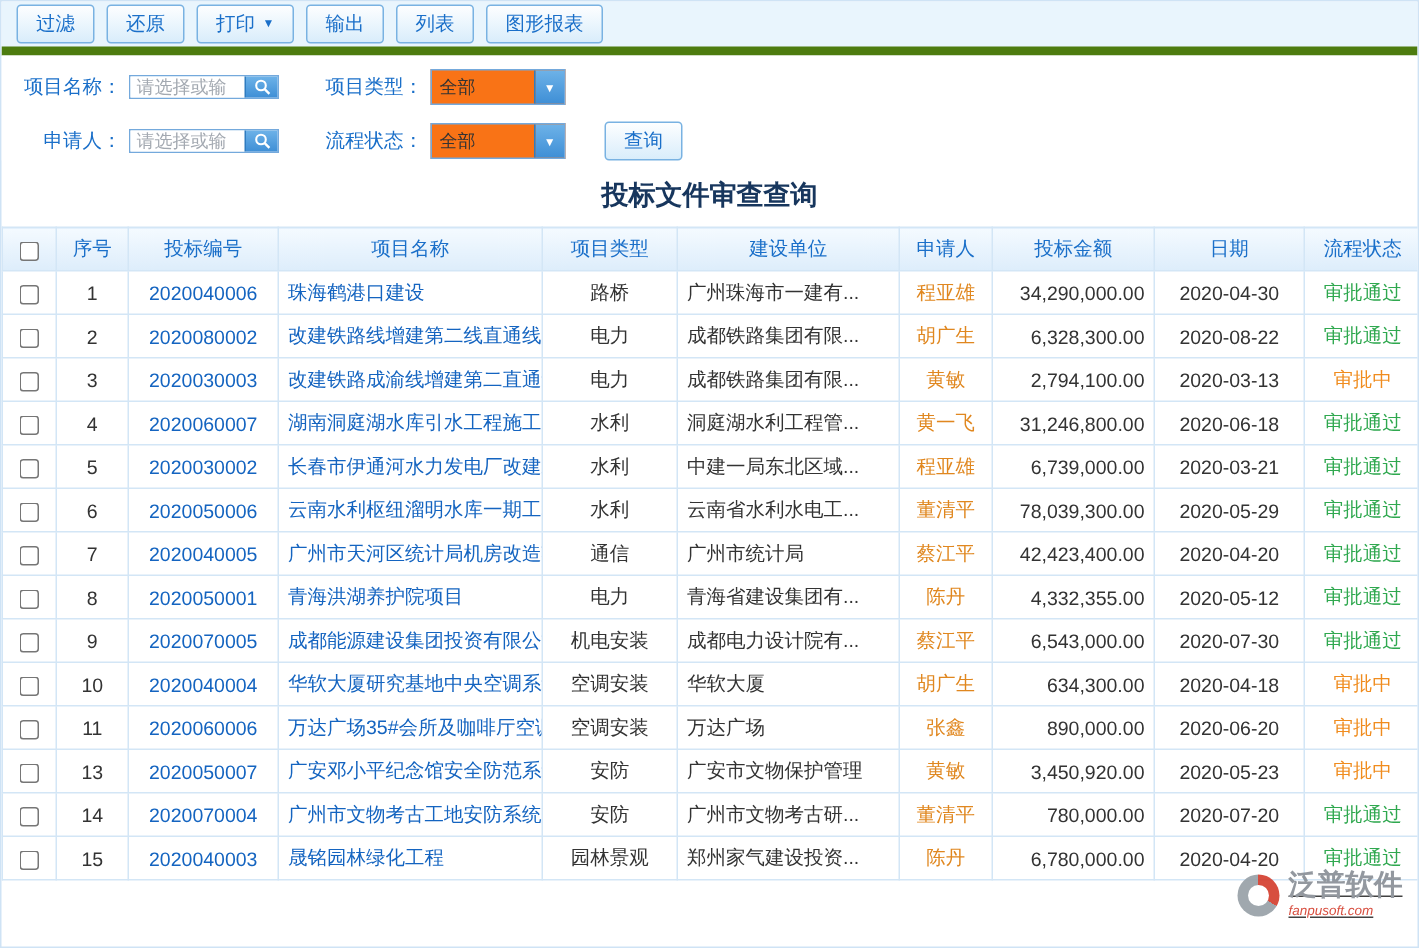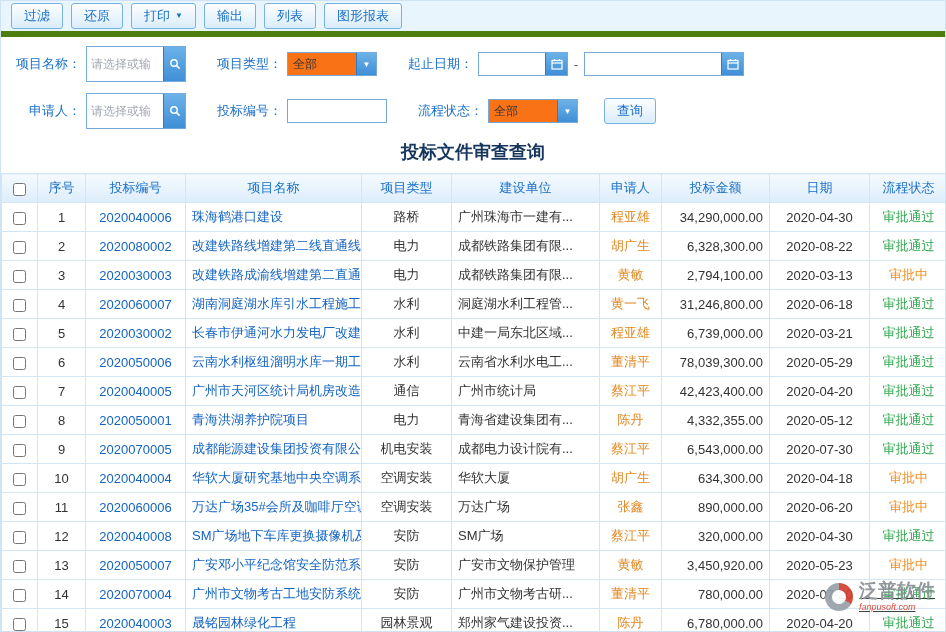--- a/index.html
+++ b/index.html
@@ -23,21 +23,21 @@
     border: 1px solid #79b2e2; border-radius: 3px;
     color: #1a6fc9; padding: 4px 12px; font-size: 13px;
     cursor: pointer; white-space: nowrap; height: 26px;
   }
   .caret { font-size: 8px; color: #1a6fc9; line-height: 1; }
   
   .filters { padding: 9px 10px 0 10px; background: #fff; }
   .filter-row { display: flex; align-items: center; margin-bottom: 11px; }
   .fgroup { display: flex; align-items: center; margin-right: 26px; }
   .flabel { color: #1a6fc9; width: 70px; text-align: right; margin-right: 5px; white-space: nowrap; }
-  .input-wrap { display: inline-flex; align-items: stretch; border: 1px solid #74a9dc; height: 36px; background: #fff; }
+  .input-wrap { display: inline-flex; align-items: stretch; border: 1px solid #74a9dc; height: 16px; background: #fff; }
   .input-wrap input { border: none; outline: none; padding: 0 4px; font-size: 12px; width: 76px; color: #444; }
   .input-wrap input::placeholder { color: #a3a9b1; }
   .icon-btn {
     width: 22px; display: flex; align-items: center; justify-content: center;
     background: linear-gradient(#6db2e8, #3f8fd6); border-left: 1px solid #2f7cc0;
     cursor: pointer;
   }
   .txt { border: 1px solid #74a9dc; height: 24px; width: 100px; padding: 0 4px; font-size: 12px; outline: none; }
   .selectbox { display: inline-flex; align-items: stretch; border: 1px solid #74a9dc; height: 24px; background: #f97316; cursor: pointer; }
   .selectbox .val { width: 68px; padding: 0 5px; font-size: 12px; color: #333; display: flex; align-items: center; }
@@ -135,63 +135,33 @@
         </span>
       </span>
     </div>
     <div class="fgroup">
       <span class="flabel">项目类型：</span>
       <span class="selectbox">
         <span class="val">全部</span>
         <span class="dd">▼</span>
       </span>
     </div>
-    <div class="fgroup" style="margin-right:0;">
-      <span class="flabel">起止日期：</span>
-      <span class="datebox short">
-        <input type="text" style="">
-        <span class="icon-btn">
-          <svg width="12" height="12" viewBox="0 0 12 12">
-              <rect x="1" y="2.5" width="10" height="8.5" fill="none" stroke="#fff" stroke-width="1.2"></rect>
-              <line x1="1" y1="5" x2="11" y2="5" stroke="#fff" stroke-width="1.2"></line>
-              <line x1="3.5" y1="1" x2="3.5" y2="3" stroke="#fff" stroke-width="1.2"></line>
-              <line x1="8.5" y1="1" x2="8.5" y2="3" stroke="#fff" stroke-width="1.2"></line>
-            </svg>
-        </span>
-      </span>
-      <span class="dash">-</span>
-      <span class="datebox long">
-        <input type="text" style="">
-        <span class="icon-btn">
-          <svg width="12" height="12" viewBox="0 0 12 12">
-              <rect x="1" y="2.5" width="10" height="8.5" fill="none" stroke="#fff" stroke-width="1.2"></rect>
-              <line x1="1" y1="5" x2="11" y2="5" stroke="#fff" stroke-width="1.2"></line>
-              <line x1="3.5" y1="1" x2="3.5" y2="3" stroke="#fff" stroke-width="1.2"></line>
-              <line x1="8.5" y1="1" x2="8.5" y2="3" stroke="#fff" stroke-width="1.2"></line>
-            </svg>
-        </span>
-      </span>
-    </div>
   </div>
   <div class="filter-row">
     <div class="fgroup">
       <span class="flabel">申请人：</span>
       <span class="input-wrap">
         <input type="text" placeholder="请选择或输" style="">
         <span class="icon-btn">
           <svg width="12" height="12" viewBox="0 0 12 12">
               <circle cx="5" cy="5" r="3.2" fill="none" stroke="#fff" stroke-width="1.4"></circle>
               <line x1="7.6" y1="7.6" x2="10.6" y2="10.6" stroke="#fff" stroke-width="1.6"></line>
             </svg>
         </span>
       </span>
-    </div>
-    <div class="fgroup">
-      <span class="flabel">投标编号：</span>
-      <input class="txt" type="text" style="">
     </div>
     <div class="fgroup">
       <span class="flabel">流程状态：</span>
       <span class="selectbox">
         <span class="val">全部</span>
         <span class="dd">▼</span>
       </span>
     </div>
     <button class="btn">查询</button>
   </div>
@@ -356,32 +326,20 @@
         <td class="ta-l link">万达广场35#会所及咖啡厅空调</td>
         <td class="ta-c">空调安装</td>
         <td class="ta-l">万达广场</td>
         <td class="ta-c applicant">张鑫</td>
         <td class="ta-r">890,000.00</td>
         <td class="ta-c">2020-06-20</td>
         <td class="ta-c status-pending">审批中</td>
       </tr>
       <tr>
         <td class="ta-c"><input type="checkbox" style=""></td>
-        <td class="ta-c">12</td>
-        <td class="ta-c link">2020040008</td>
-        <td class="ta-l link">SM广场地下车库更换摄像机及</td>
-        <td class="ta-c">安防</td>
-        <td class="ta-l">SM广场</td>
-        <td class="ta-c applicant">蔡江平</td>
-        <td class="ta-r">320,000.00</td>
-        <td class="ta-c">2020-04-30</td>
-        <td class="ta-c status-approved">审批通过</td>
-      </tr>
-      <tr>
-        <td class="ta-c"><input type="checkbox" style=""></td>
         <td class="ta-c">13</td>
         <td class="ta-c link">2020050007</td>
         <td class="ta-l link">广安邓小平纪念馆安全防范系统</td>
         <td class="ta-c">安防</td>
         <td class="ta-l">广安市文物保护管理</td>
         <td class="ta-c applicant">黄敏</td>
         <td class="ta-r">3,450,920.00</td>
         <td class="ta-c">2020-05-23</td>
         <td class="ta-c status-pending">审批中</td>
       </tr>

